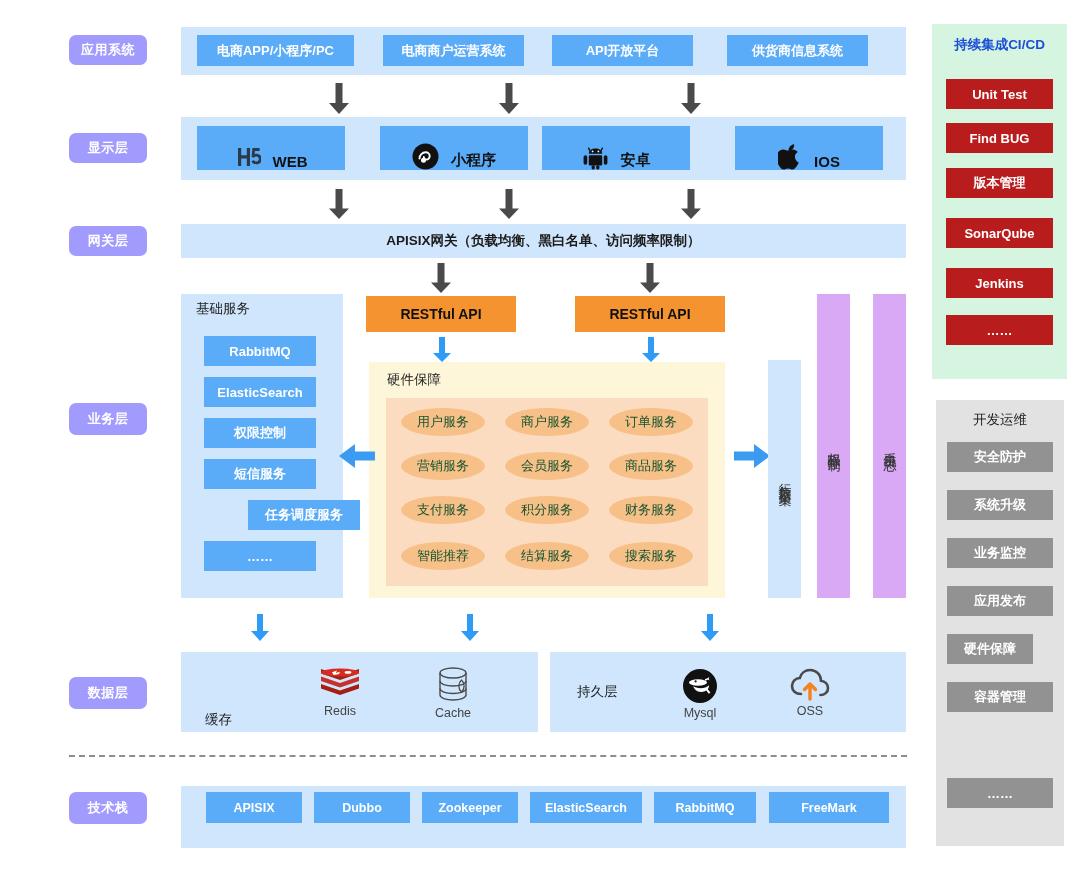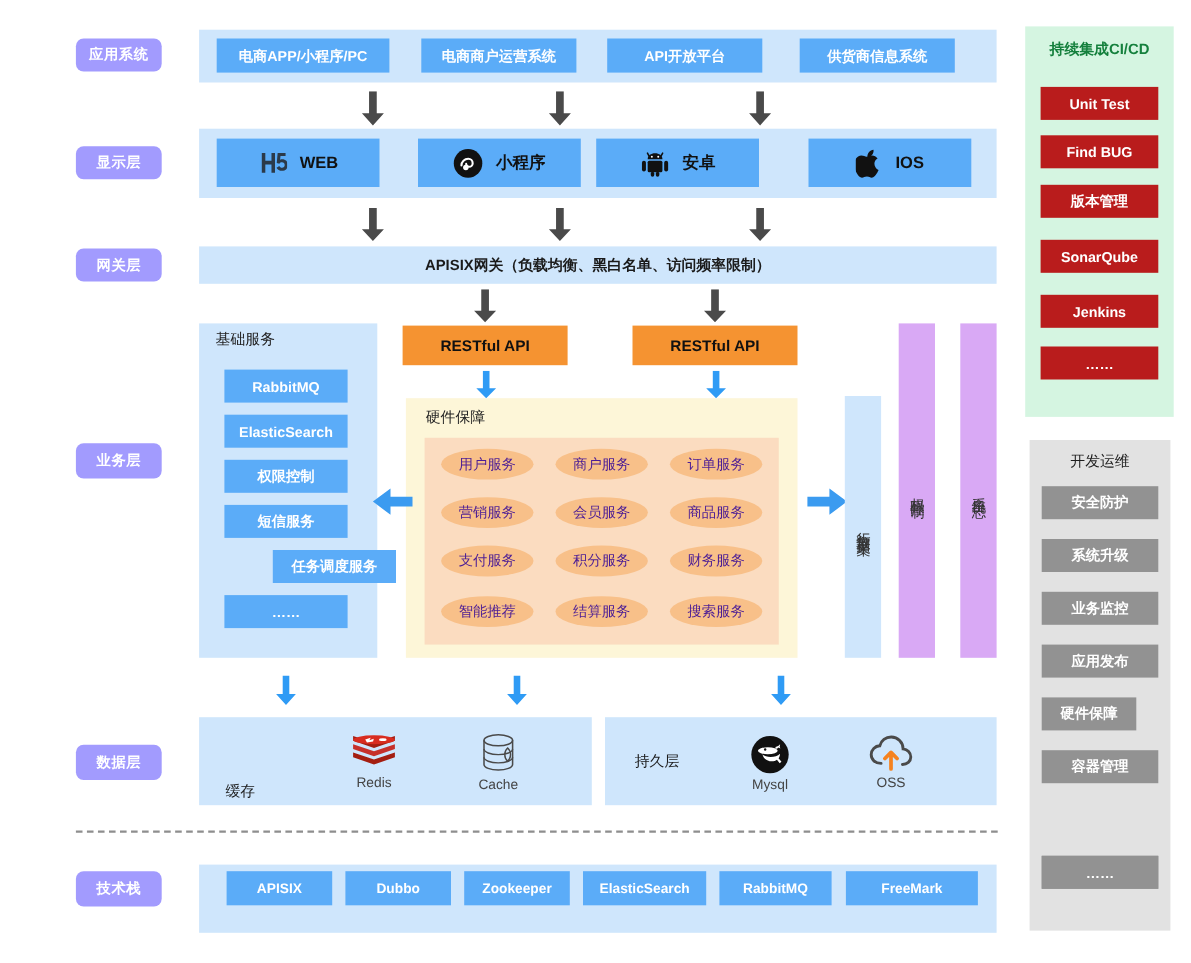--- a/index.html
+++ b/index.html
@@ -24,21 +24,21 @@
   .chip{
     background:#5bacf8;color:#ffffff;
     display:flex;align-items:center;justify-content:center;
     font-size:13px;font-weight:bold;
   }
   .chip-sm{font-size:12.5px;}
 
   
   .tile{
     background:#5bacf8;color:#1b1b1b;
-    display:flex;align-items:center;justify-content:center;gap:12px;
+    display:flex;align-items:flex-end;justify-content:center;gap:12px;
     font-size:15px;font-weight:bold;
   }
   .tile .tlabel{color:#111;}
 
   
   .gateway{
     background:#cfe6fc;color:#1b1b1b;
     display:flex;align-items:center;justify-content:center;
     font-size:13.5px;font-weight:bold;
   }
@@ -58,21 +58,21 @@
   .restful{
     background:#f59331;color:#111;
     display:flex;align-items:center;justify-content:center;
     font-size:14px;font-weight:bold;
   }
 
   
   .panel-biz{background:#fdf6d8;}
   .biz-inner{background:#fbdcc0;}
   .biz-pill{
-    background:#f8c089;color:#4c1d95;border-radius:50%;
+    background:#f8c089;color:#14532d;border-radius:50%;
     display:flex;align-items:center;justify-content:center;
     font-size:13px;
   }
 
   
   .vbar{
     display:flex;align-items:center;justify-content:center;
     font-size:13px;color:#333;
     writing-mode:vertical-rl;text-orientation:upright;
     letter-spacing:2px;
@@ -86,21 +86,21 @@
   .icon-cap{font-size:12.5px;color:#444;text-align:center;margin-top:2px;}
   .icon-col{display:flex;flex-direction:column;align-items:center;}
 
   
   .dashed{
     border-top:2px dashed #8e8e8e;
   }
 
   
   .panel-cicd{background:#d5f5e1;}
-  .cicd-title{font-size:13.5px;color:#15803d;font-weight:bold;text-align:center;}
+  .cicd-title{font-size:13.5px;color:#1d4ed8;font-weight:bold;text-align:center;}
   .cicd-item{
     background:#b91c1c;color:#ffffff;
     display:flex;align-items:center;justify-content:center;
     font-size:13px;font-weight:bold;
   }
   .panel-ops{background:#e2e2e2;}
   .ops-title{font-size:13.5px;color:#1d1d1d;text-align:center;}
   .ops-item{
     background:#929292;color:#ffffff;
     display:flex;align-items:center;justify-content:center;

